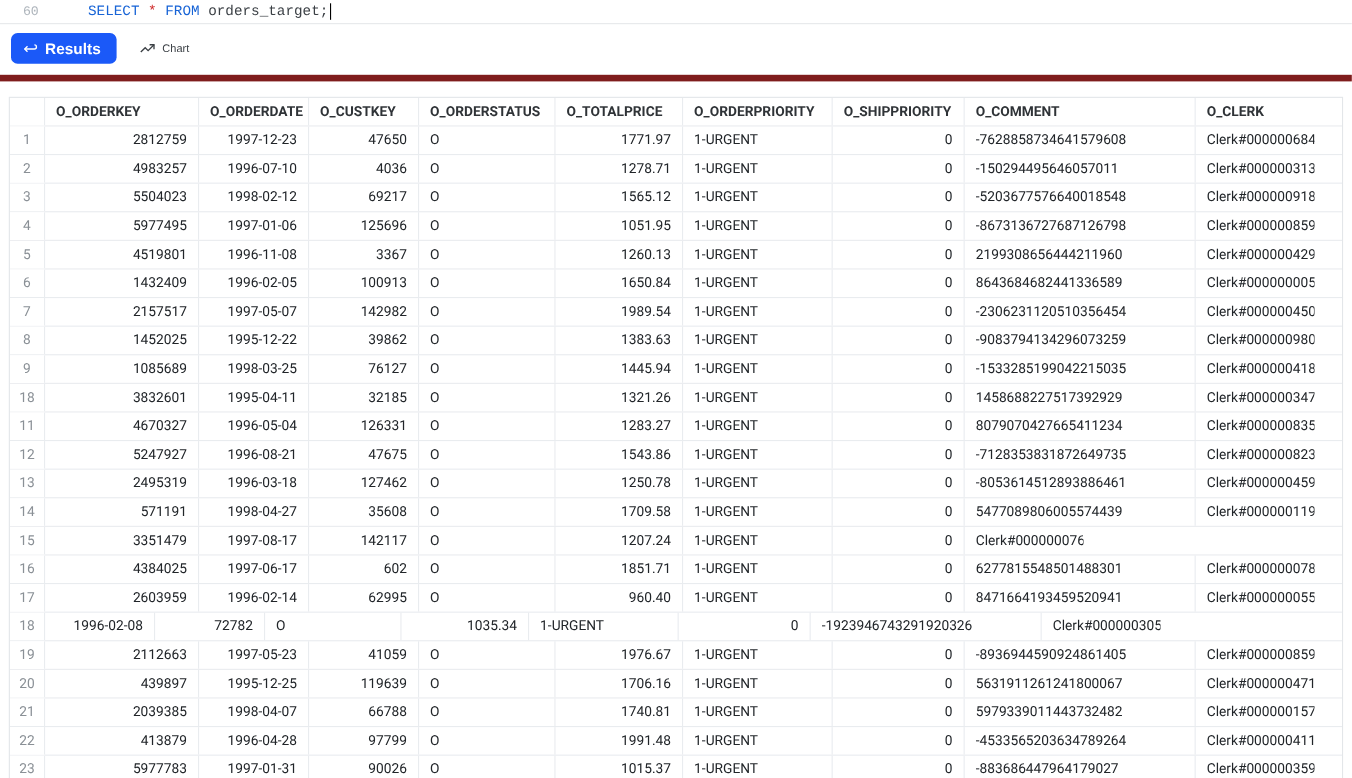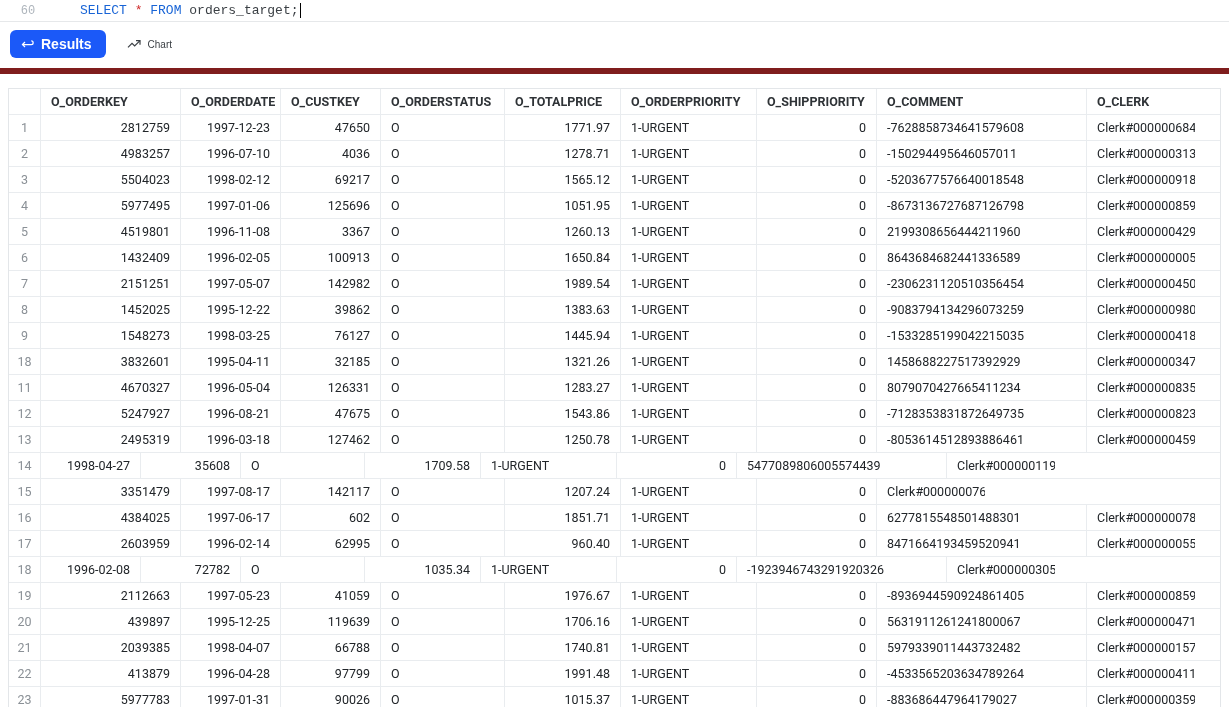--- a/index.html
+++ b/index.html
@@ -227,21 +227,21 @@
         <div class="cell c-custkey">100913</div>
         <div class="cell c-orderstatus">O</div>
         <div class="cell c-totalprice">1650.84</div>
         <div class="cell c-orderpriority">1-URGENT</div>
         <div class="cell c-shippriority">0</div>
         <div class="cell c-comment">8643684682441336589</div>
         <div class="cell c-clerk">Clerk#000000005</div>
       </div>
       <div class="row">
         <div class="cell c-rownum">7</div>
-        <div class="cell c-orderkey">2151251</div>
+        <div class="cell c-orderkey">2157517</div>
         <div class="cell c-orderdate">1997-05-07</div>
         <div class="cell c-custkey">142982</div>
         <div class="cell c-orderstatus">O</div>
         <div class="cell c-totalprice">1989.54</div>
         <div class="cell c-orderpriority">1-URGENT</div>
         <div class="cell c-shippriority">0</div>
         <div class="cell c-comment">-2306231120510356454</div>
         <div class="cell c-clerk">Clerk#000000450</div>
       </div>
       <div class="row">
@@ -251,21 +251,21 @@
         <div class="cell c-custkey">39862</div>
         <div class="cell c-orderstatus">O</div>
         <div class="cell c-totalprice">1383.63</div>
         <div class="cell c-orderpriority">1-URGENT</div>
         <div class="cell c-shippriority">0</div>
         <div class="cell c-comment">-9083794134296073259</div>
         <div class="cell c-clerk">Clerk#000000980</div>
       </div>
       <div class="row">
         <div class="cell c-rownum">9</div>
-        <div class="cell c-orderkey">1548273</div>
+        <div class="cell c-orderkey">1085689</div>
         <div class="cell c-orderdate">1998-03-25</div>
         <div class="cell c-custkey">76127</div>
         <div class="cell c-orderstatus">O</div>
         <div class="cell c-totalprice">1445.94</div>
         <div class="cell c-orderpriority">1-URGENT</div>
         <div class="cell c-shippriority">0</div>
         <div class="cell c-comment">-1533285199042215035</div>
         <div class="cell c-clerk">Clerk#000000418</div>
       </div>
       <div class="row">
@@ -311,20 +311,21 @@
         <div class="cell c-custkey">127462</div>
         <div class="cell c-orderstatus">O</div>
         <div class="cell c-totalprice">1250.78</div>
         <div class="cell c-orderpriority">1-URGENT</div>
         <div class="cell c-shippriority">0</div>
         <div class="cell c-comment">-8053614512893886461</div>
         <div class="cell c-clerk">Clerk#000000459</div>
       </div>
       <div class="row">
         <div class="cell c-rownum">14</div>
+        <div class="cell c-orderkey">571191</div>
         <div class="cell c-orderdate">1998-04-27</div>
         <div class="cell c-custkey">35608</div>
         <div class="cell c-orderstatus">O</div>
         <div class="cell c-totalprice">1709.58</div>
         <div class="cell c-orderpriority">1-URGENT</div>
         <div class="cell c-shippriority">0</div>
         <div class="cell c-comment">5477089806005574439</div>
         <div class="cell c-clerk">Clerk#000000119</div>
       </div>
       <div class="row">

